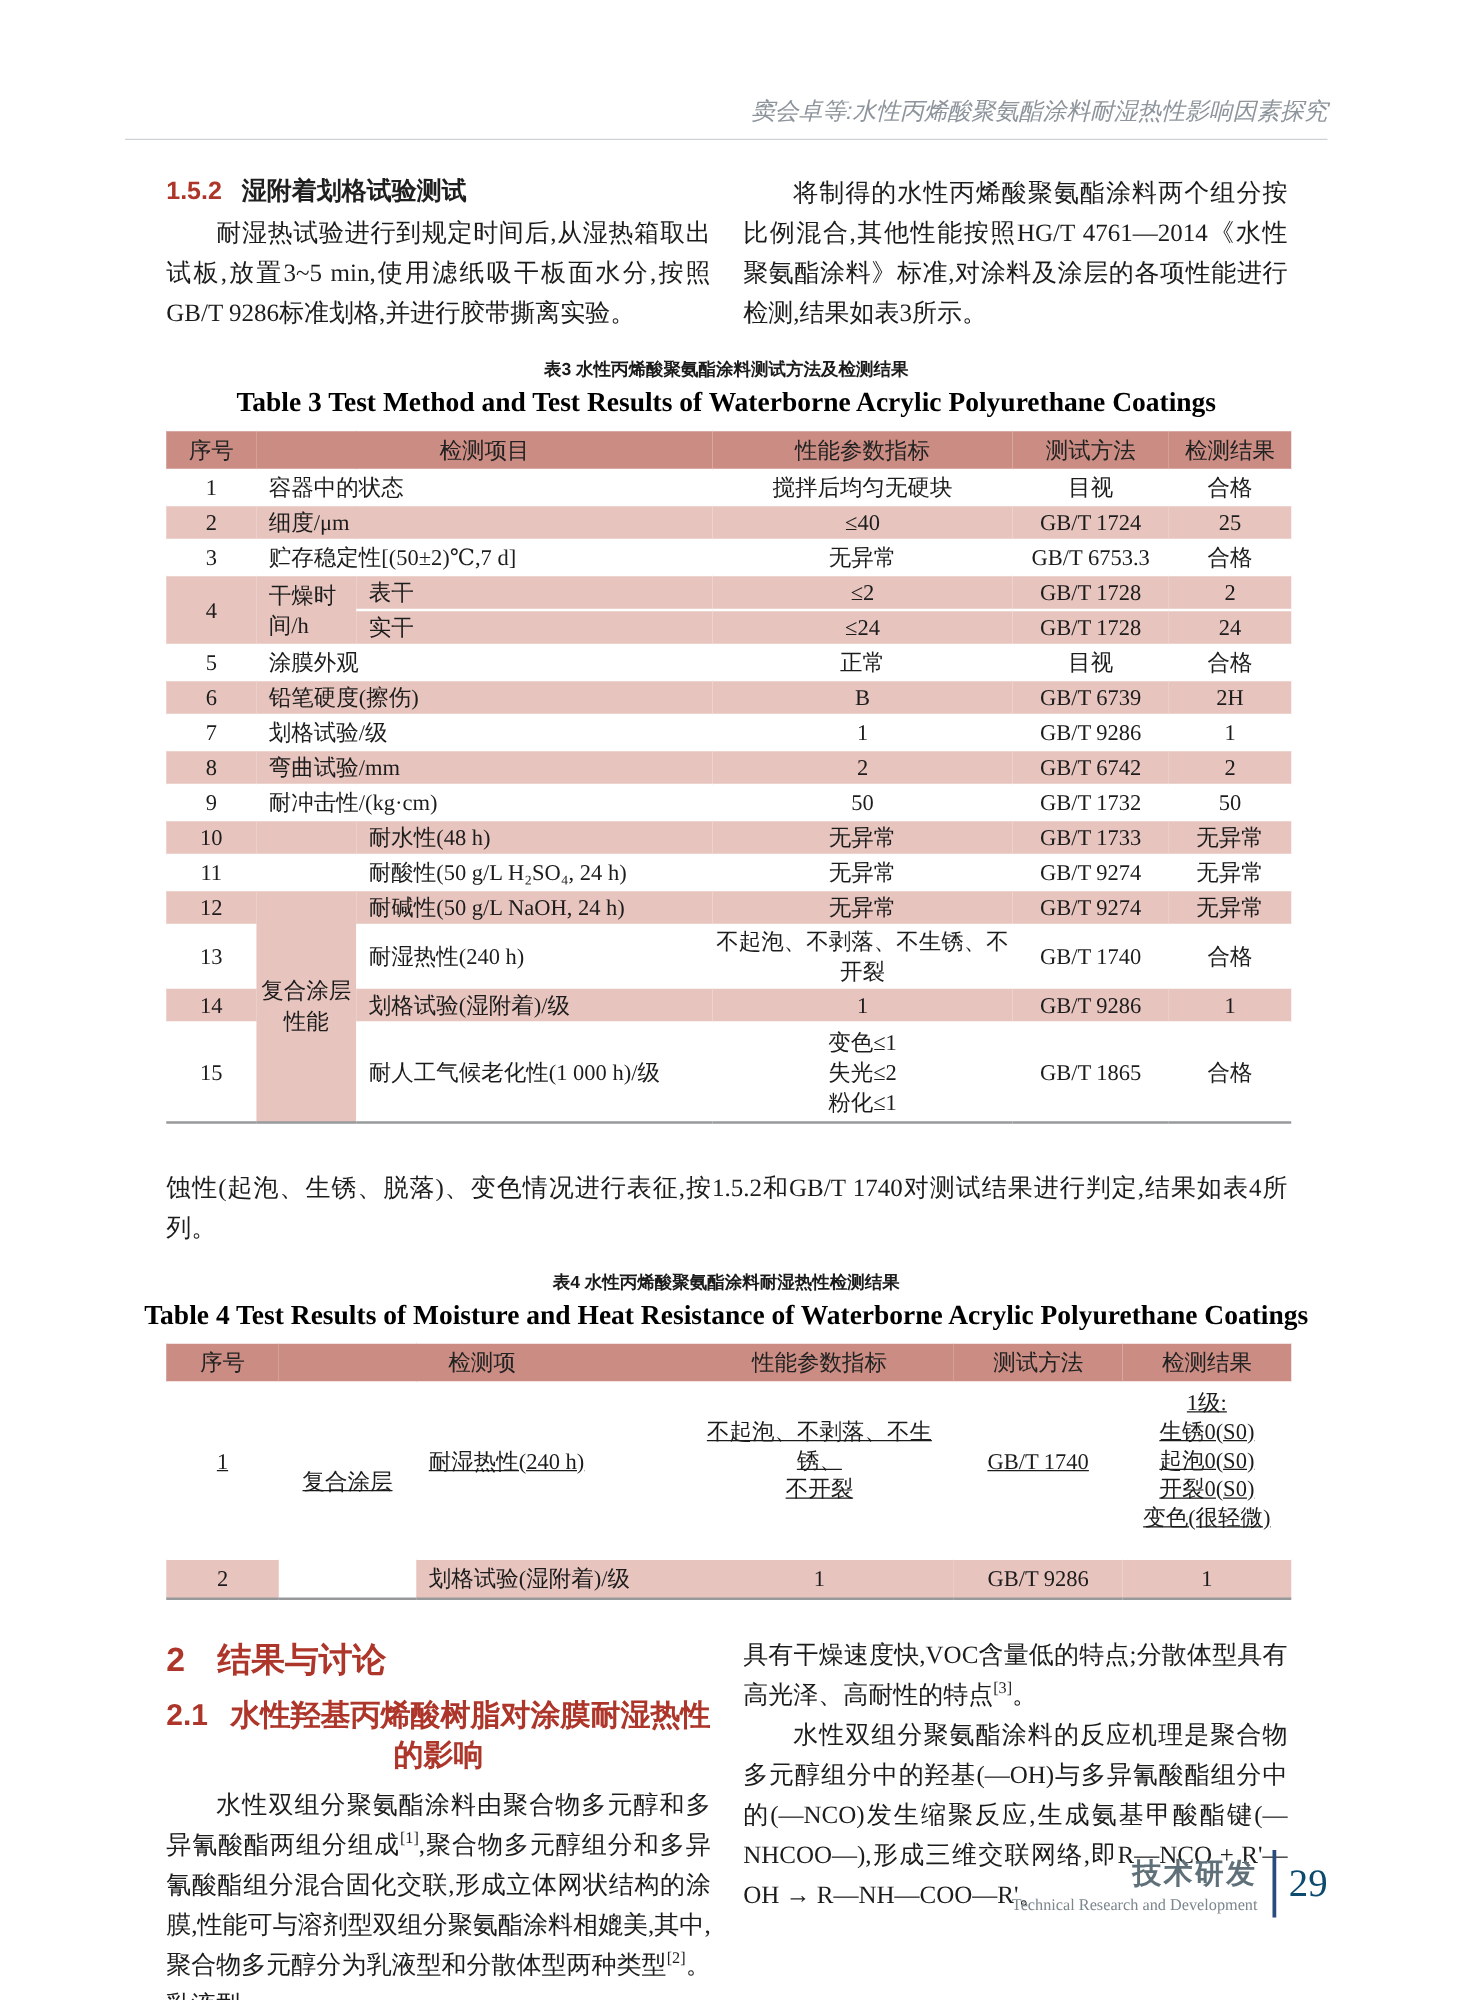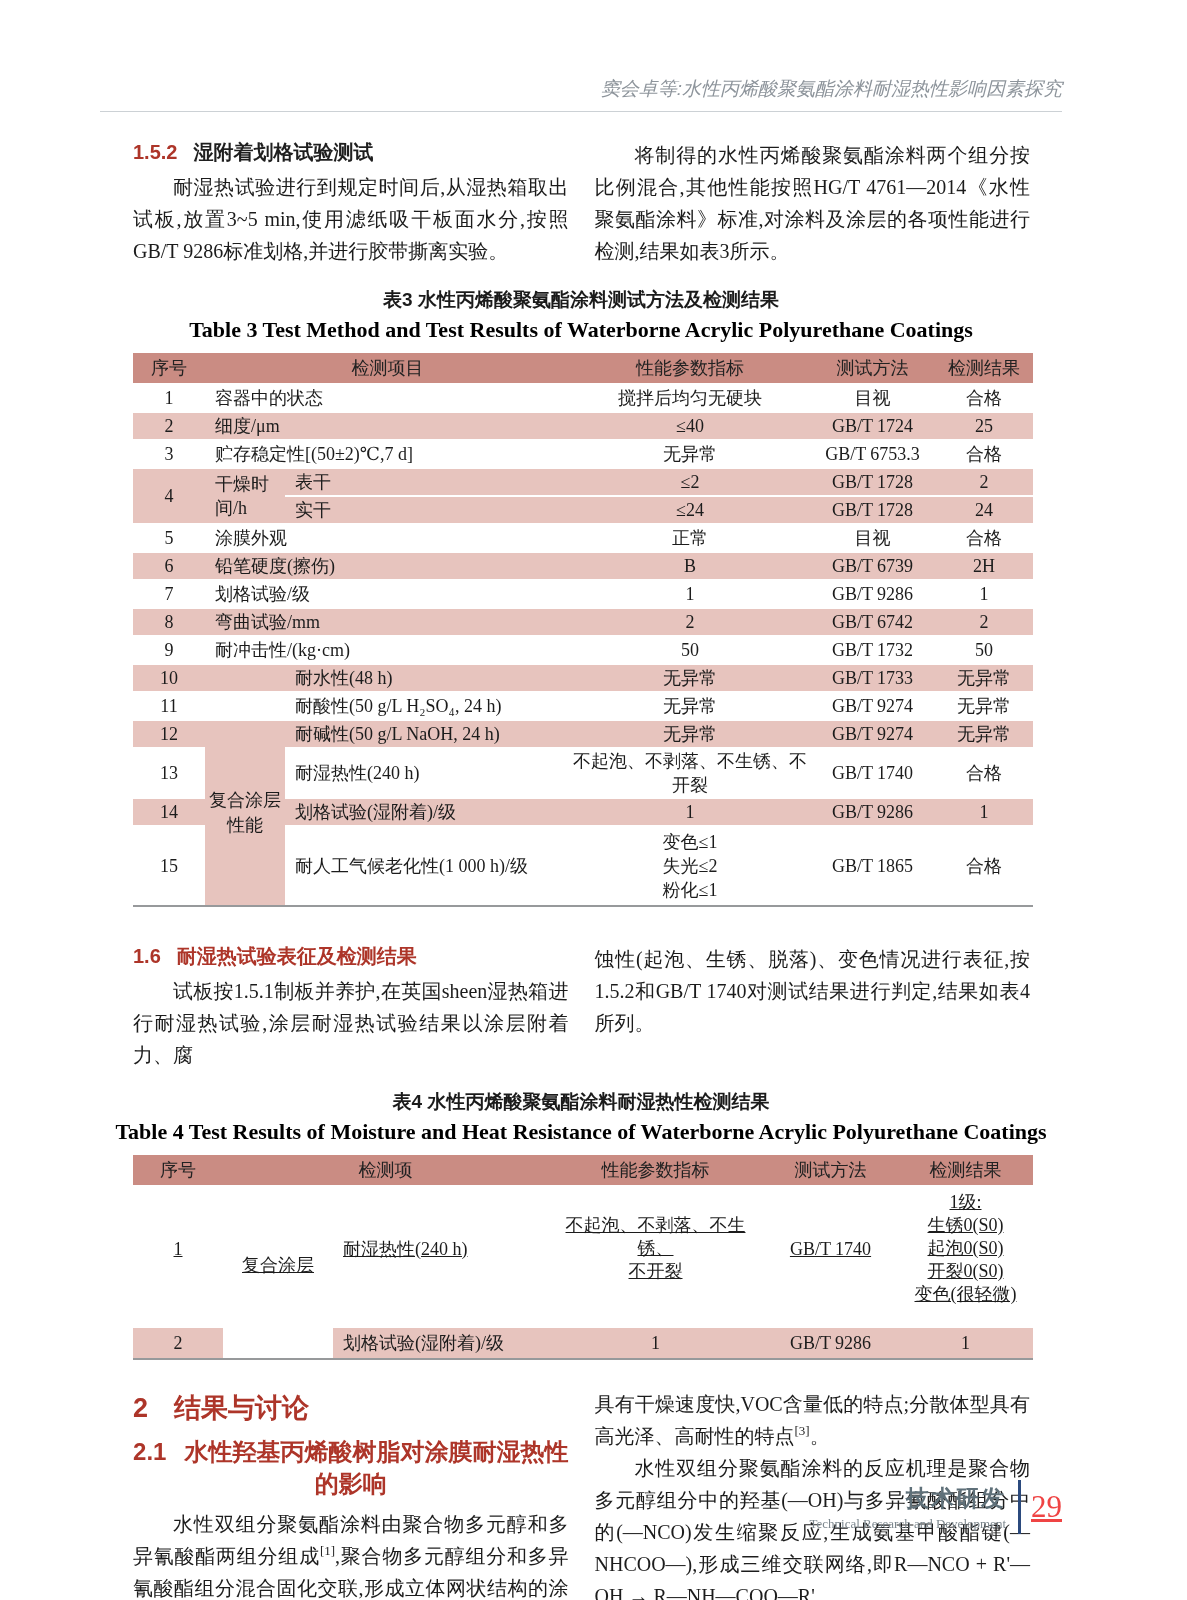--- a/index.html
+++ b/index.html
@@ -22,21 +22,21 @@
   .h-num{color:#ad3529;margin-right:16px;}
   .h-black{color:#1f1f1f;}
   .h-red{color:#ad3529;}
   .h2big{font-family:"Liberation Sans","DejaVu Sans",sans-serif;font-size:27px;font-weight:bold;color:#ad3529;margin:2px 0 10px 0;}
   .h2big .h-num{margin-right:26px;}
   .h21{font-family:"Liberation Sans","DejaVu Sans",sans-serif;font-size:24px;font-weight:bold;color:#ad3529;margin:0 0 8px 0;text-align:center;}
   .h21 .h-num{margin-right:18px;}
 
   
   .caption{text-align:center;}
-  .cap-cn{font-family:"Liberation Sans","DejaVu Sans",sans-serif;font-weight:bold;font-size:19px;color:#1b1b1b;}
+  .cap-cn{font-family:"Liberation Sans","DejaVu Sans",sans-serif;font-weight:bold;font-size:14px;color:#1b1b1b;}
   .cap-en{font-family:"Liberation Serif","DejaVu Serif",serif;font-weight:bold;font-size:22px;color:#000000;margin-top:4px;}
 
   
   table{border-collapse:collapse;table-layout:fixed;width:900px;margin:8px 0 0 33px;font-size:18px;}
   th,td{font-weight:normal;text-align:center;vertical-align:middle;padding:0;border-top:2px solid #fff;}
   thead th{background:#ca8c83;height:30px;color:#222;}
   tr.p td{background:#e7c4be;}
   tr.w td{background:#ffffff;}
   td.item{text-align:left;padding-left:10px;}
   .t3{border-bottom:2px solid #97999b;}
@@ -49,21 +49,21 @@
   .t4 tr.big td{height:auto;padding-top:4px;padding-bottom:20px;text-decoration:underline;}
   .t4 .lines div{line-height:23px;}
   .t4 td.gcell{background:#ffffff;}
 
   
   .footer{position:absolute;left:100px;top:1480px;width:962px;display:flex;justify-content:flex-end;align-items:center;}
   .f-text{text-align:right;}
   .f-cn{font-family:"Liberation Sans","DejaVu Sans",sans-serif;font-weight:bold;font-size:23px;color:#5f7079;letter-spacing:2px;}
   .f-en{font-family:"Liberation Serif","DejaVu Serif",serif;font-size:13px;color:#7b868d;margin-top:2px;}
   .f-bar{width:3px;height:54px;background:#2b4a7d;margin:0 10px 0 12px;}
-  .f-num{font-size:31px;color:#ef4444;text-decoration:underline;}
+  .f-num{font-size:31px;color:#0c4a6e;}
 </style>
 </head>
 <body>
 
 <div class="page">
   <div class="content">
 
     <div class="running-head">窦会卓等:水性丙烯酸聚氨酯涂料耐湿热性影响因素探究</div>
 
     <div class="two-col" style="margin-top:27px;">
@@ -219,26 +219,20 @@
             <div>粉化≤1</div>
           </td>
           <td>GB/T 1865</td>
           <td>合格</td>
         </tr>
       </tbody>
     </table>
 
     <div class="two-col" style="margin-top:36px;">
       <div class="col">
-        <div class="h3">
-          <span class="h-num">1.6</span><span class="h-red">耐湿热试验表征及检测结果</span>
-        </div>
-        <p class="body-para indent">试板按1.5.1制板并养护,在英国sheen湿热箱进行耐湿热试验,涂层耐湿热试验结果以涂层附着力、腐</p>
-      </div>
-      <div class="col">
         <p class="body-para">蚀性(起泡、生锈、脱落)、变色情况进行表征,按1.5.2和GB/T 1740对测试结果进行判定,结果如表4所列。</p>
       </div>
     </div>
 
     <div class="caption" style="margin-top:18px;">
       <div class="cap-cn">表4  水性丙烯酸聚氨酯涂料耐湿热性检测结果</div>
       <div class="cap-en">Table 4  Test Results of Moisture and Heat Resistance of Waterborne Acrylic Polyurethane Coatings</div>
     </div>
 
     <table class="t4">

